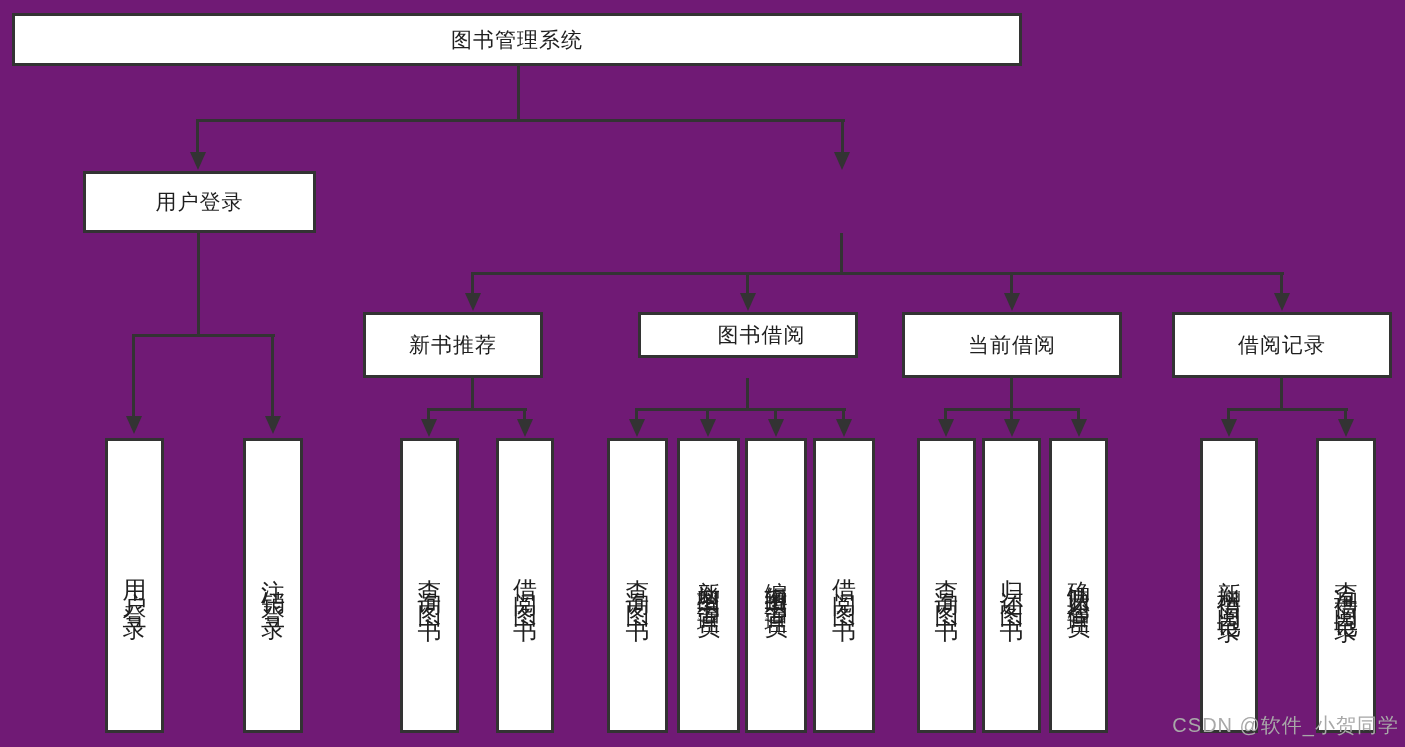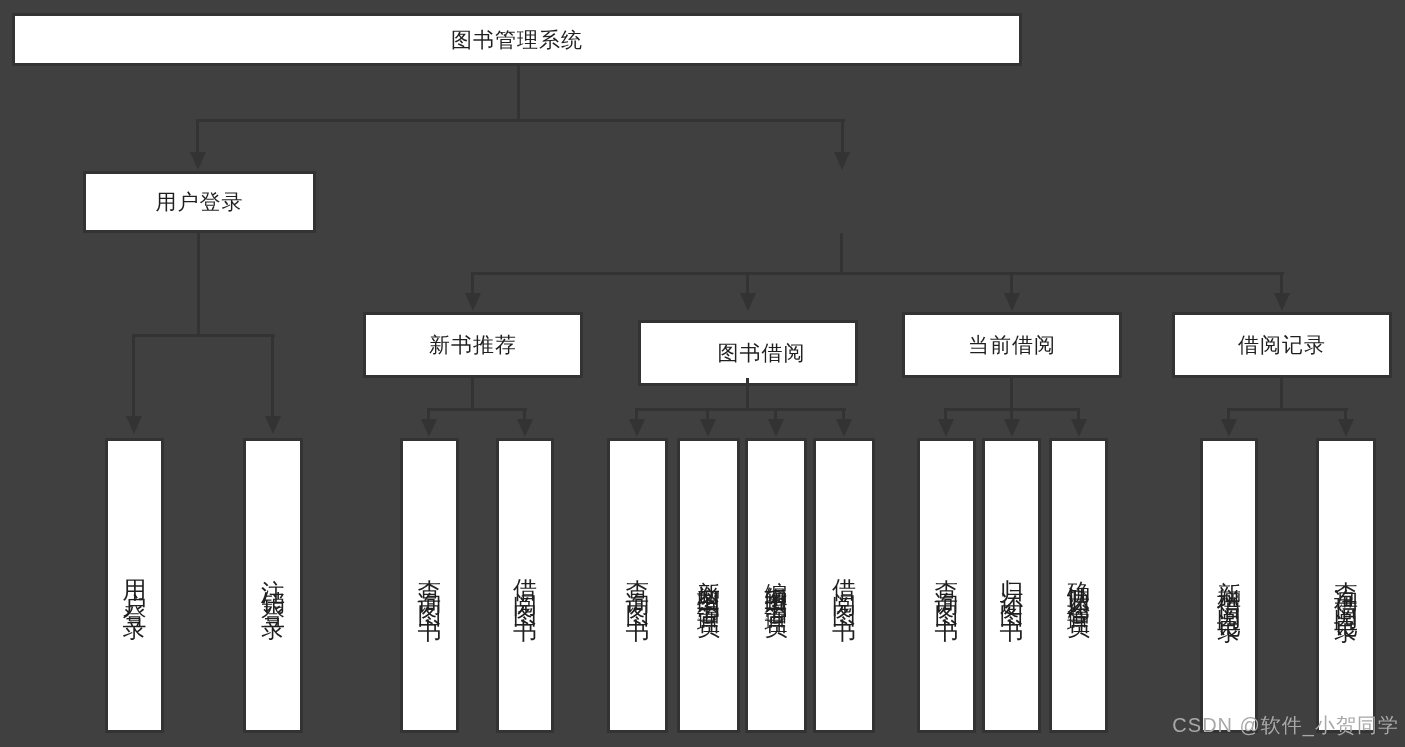--- a/index.html
+++ b/index.html
@@ -1,19 +1,19 @@
 <!DOCTYPE html>
 <html><head>
 <meta charset="utf-8">
 <style>
   html,body{margin:0;padding:0;background:#ffffff;}
   #canvas{
     position:relative;
     width:1405px;height:747px;
-    background:#404040;
+    background:#701a75;
     overflow:hidden;
     font-family:"Liberation Sans","DejaVu Sans",sans-serif;
     color:#1f1f1f;
     text-decoration:underline;
   }
   .box{
     position:absolute;
     box-sizing:border-box;
     border:3px solid #333333;
     background:#ffffff;
@@ -81,24 +81,24 @@
   <div class="line" style="left:472px;top:272px;width:812px;height:3px;"></div>
   <div class="line" style="left:471px;top:272px;width:3px;height:23px;"></div>
   <div class="arrow" style="left:465px;top:293px;"></div>
   <div class="line" style="left:746px;top:272px;width:3px;height:23px;"></div>
   <div class="arrow" style="left:740px;top:293px;"></div>
   <div class="line" style="left:1010px;top:272px;width:3px;height:23px;"></div>
   <div class="arrow" style="left:1004px;top:293px;"></div>
   <div class="line" style="left:1280px;top:272px;width:3px;height:23px;"></div>
   <div class="arrow" style="left:1274px;top:293px;"></div>
 
-  <div class="box hbox" style="left:363px;top:312px;width:220px;height:66px;">
+  <div class="box hbox" style="left:363px;top:312px;width:180px;height:66px;">
     <span>新书推荐</span>
   </div>
-  <div class="box hbox" style="left:638px;top:320px;width:220px;height:66px;padding-left:27px;">
+  <div class="box hbox" style="left:638px;top:312px;width:220px;height:46px;padding-left:27px;">
     <span>图书借阅</span>
   </div>
   <div class="box hbox" style="left:902px;top:312px;width:220px;height:66px;justify-content:center;">
     <span>当前借阅</span>
   </div>
   <div class="box hbox" style="left:1172px;top:312px;width:220px;height:66px;">
     <span>借阅记录</span>
   </div>
 
   <div class="line" style="left:471px;top:378px;width:3px;height:32px;"></div>

